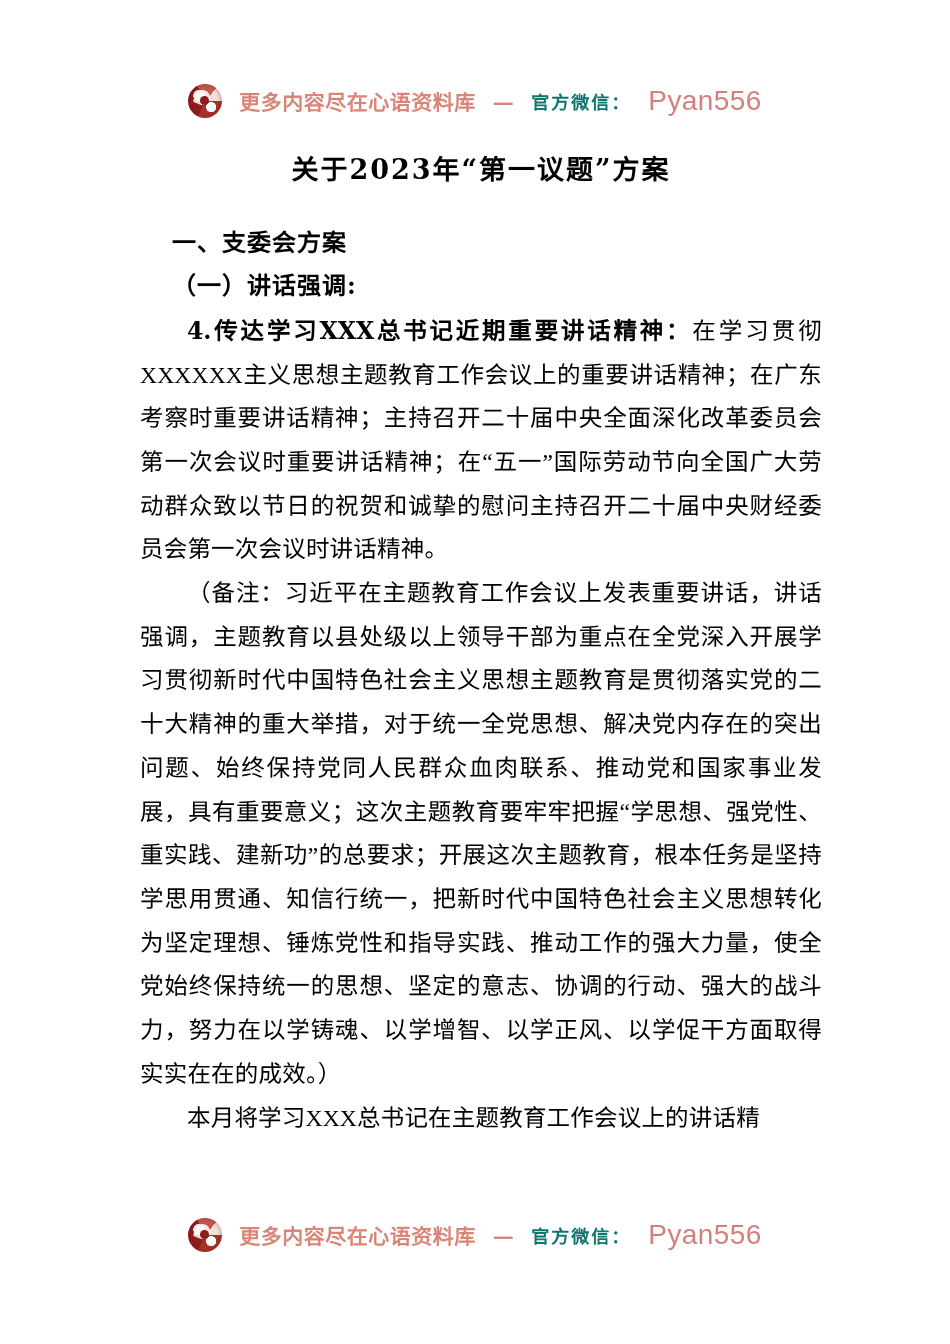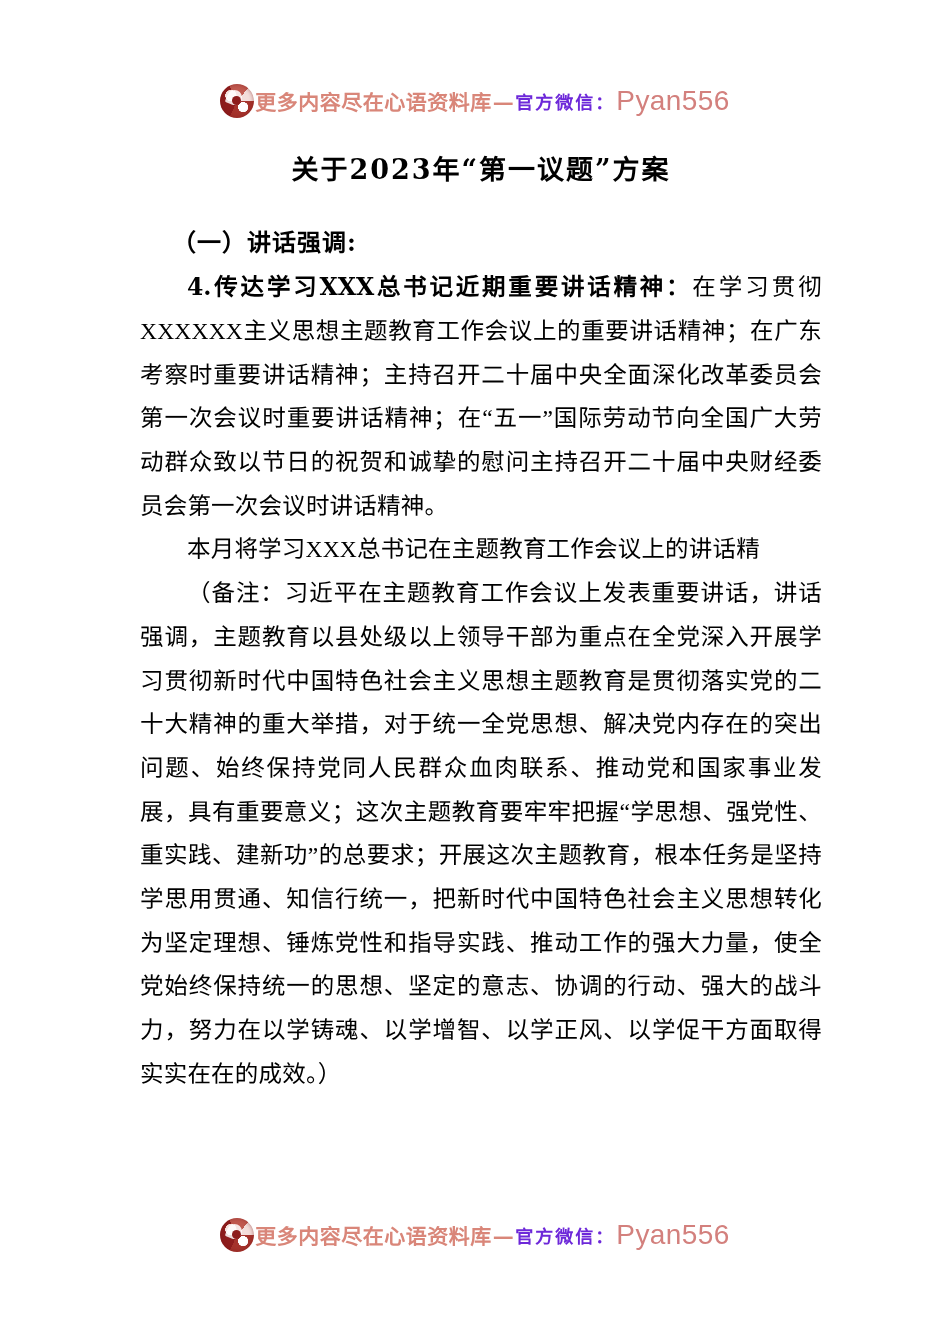--- a/index.html
+++ b/index.html
@@ -24,21 +24,21 @@
   }
 
   
   .watermark {
     position: absolute;
     left: 0;
     width: 950px;
     display: flex;
     align-items: center;
     justify-content: center;
-    gap: 1px;
+    gap: 17px;
     white-space: nowrap;
   }
   .watermark-top    { top: 84px; }
   .watermark-bottom { top: 1218px; }
 
   .wm-logo {
     position: relative;
     width: 34px;
     height: 34px;
     border-radius: 50%;
@@ -73,21 +73,21 @@
     font-weight: 700;
     font-size: 21px;
     letter-spacing: .5px;
     color: #d98679;
   }
   .wm-text-sub {
     font-family: "DejaVu Serif", "Liberation Serif", serif;
     font-weight: 700;
     font-size: 18px;
     letter-spacing: 2px;
-    color: #6d28d9;
+    color: #0f766e;
   }
   .wm-handle {
     font-family: "Liberation Sans", "DejaVu Sans", sans-serif;
     font-weight: 400;
     font-size: 28px;
     letter-spacing: .4px;
     color: #d3807d;
   }
 
   
@@ -149,28 +149,29 @@
     <span class="wm-text-sub">官方微信：</span>
     <span class="wm-handle">Pyan556</span>
   </div>
 
   <div class="doc">
 
     <h1 class="doc-title">关于2023年“第一议题”方案</h1>
 
     <div class="spacer-sm"></div>
 
+    <p class="heading">一、支委会方案</p>
 
     <p class="heading">（一）讲话强调:</p>
 
     <p class="para tight"><span class="lead">4.传达学习XXX总书记近期重要讲话精神：</span><span>在学习贯彻XXXXXX主义思想主题教育工作会议上的重要讲话精神；在广东考察时重要讲话精神；主持召开二十届中央全面深化改革委员会第一次会议时重要讲话精神；在“五一”国际劳动节向全国广大劳动群众致以节日的祝贺和诚挚的慰问主持召开二十届中央财经委员会第一次会议时讲话精神。</span></p>
 
+    <p class="para">（备注：习近平在主题教育工作会议上发表重要讲话，讲话强调，主题教育以县处级以上领导干部为重点在全党深入开展学习贯彻新时代中国特色社会主义思想主题教育是贯彻落实党的二十大精神的重大举措，对于统一全党思想、解决党内存在的突出问题、始终保持党同人民群众血肉联系、推动党和国家事业发展，具有重要意义；这次主题教育要牢牢把握“学思想、强党性、重实践、建新功”的总要求；开展这次主题教育，根本任务是坚持学思用贯通、知信行统一，把新时代中国特色社会主义思想转化为坚定理想、锤炼党性和指导实践、推动工作的强大力量，使全党始终保持统一的思想、坚定的意志、协调的行动、强大的战斗力，努力在以学铸魂、以学增智、以学正风、以学促干方面取得实实在在的成效。）</p>
+
     <p class="para">本月将学习XXX总书记在主题教育工作会议上的讲话精</p>
-
-    <p class="para">（备注：习近平在主题教育工作会议上发表重要讲话，讲话强调，主题教育以县处级以上领导干部为重点在全党深入开展学习贯彻新时代中国特色社会主义思想主题教育是贯彻落实党的二十大精神的重大举措，对于统一全党思想、解决党内存在的突出问题、始终保持党同人民群众血肉联系、推动党和国家事业发展，具有重要意义；这次主题教育要牢牢把握“学思想、强党性、重实践、建新功”的总要求；开展这次主题教育，根本任务是坚持学思用贯通、知信行统一，把新时代中国特色社会主义思想转化为坚定理想、锤炼党性和指导实践、推动工作的强大力量，使全党始终保持统一的思想、坚定的意志、协调的行动、强大的战斗力，努力在以学铸魂、以学增智、以学正风、以学促干方面取得实实在在的成效。）</p>
 
   </div>
 
   <div class="watermark watermark-bottom">
     <span class="wm-logo"></span>
     <span class="wm-text">更多内容尽在心语资料库</span>
     <span class="wm-text">—</span>
     <span class="wm-text-sub">官方微信：</span>
     <span class="wm-handle">Pyan556</span>
   </div>

